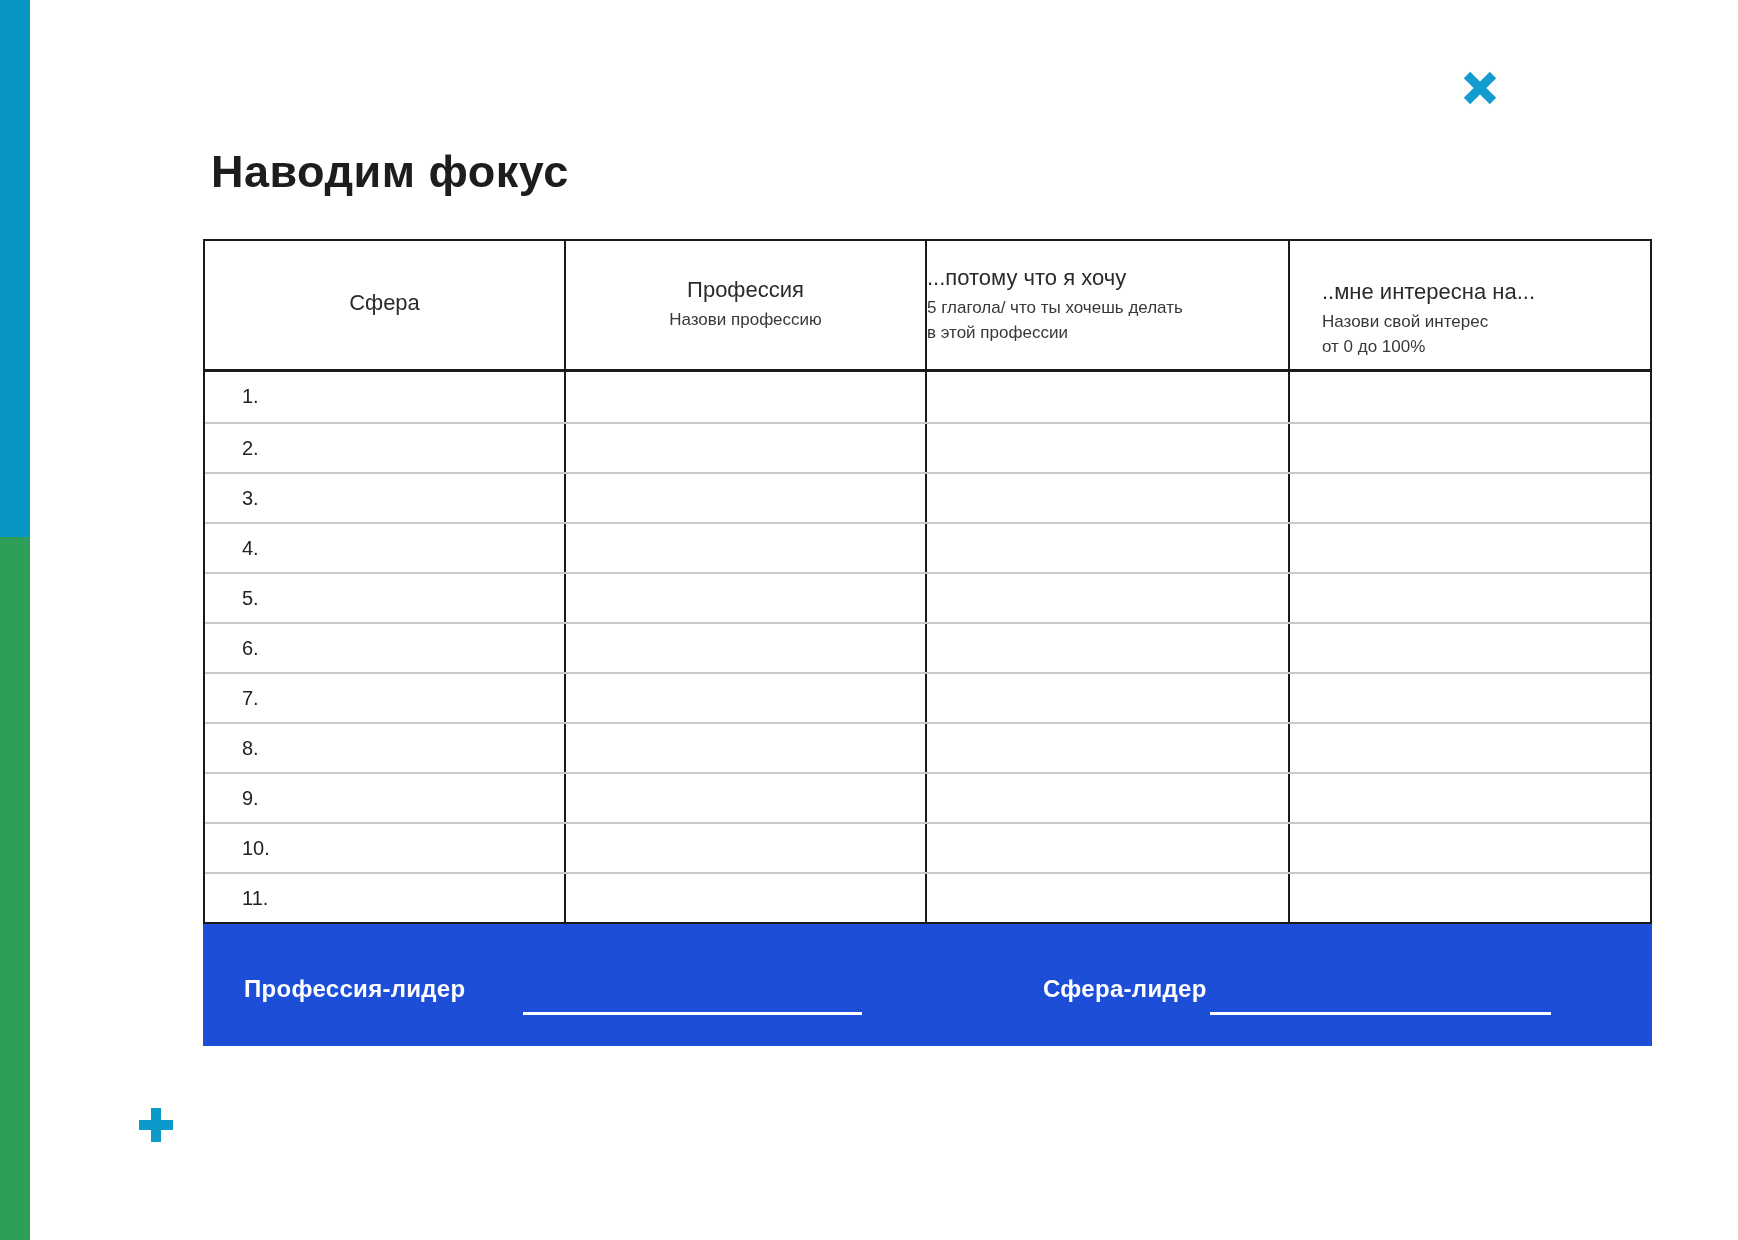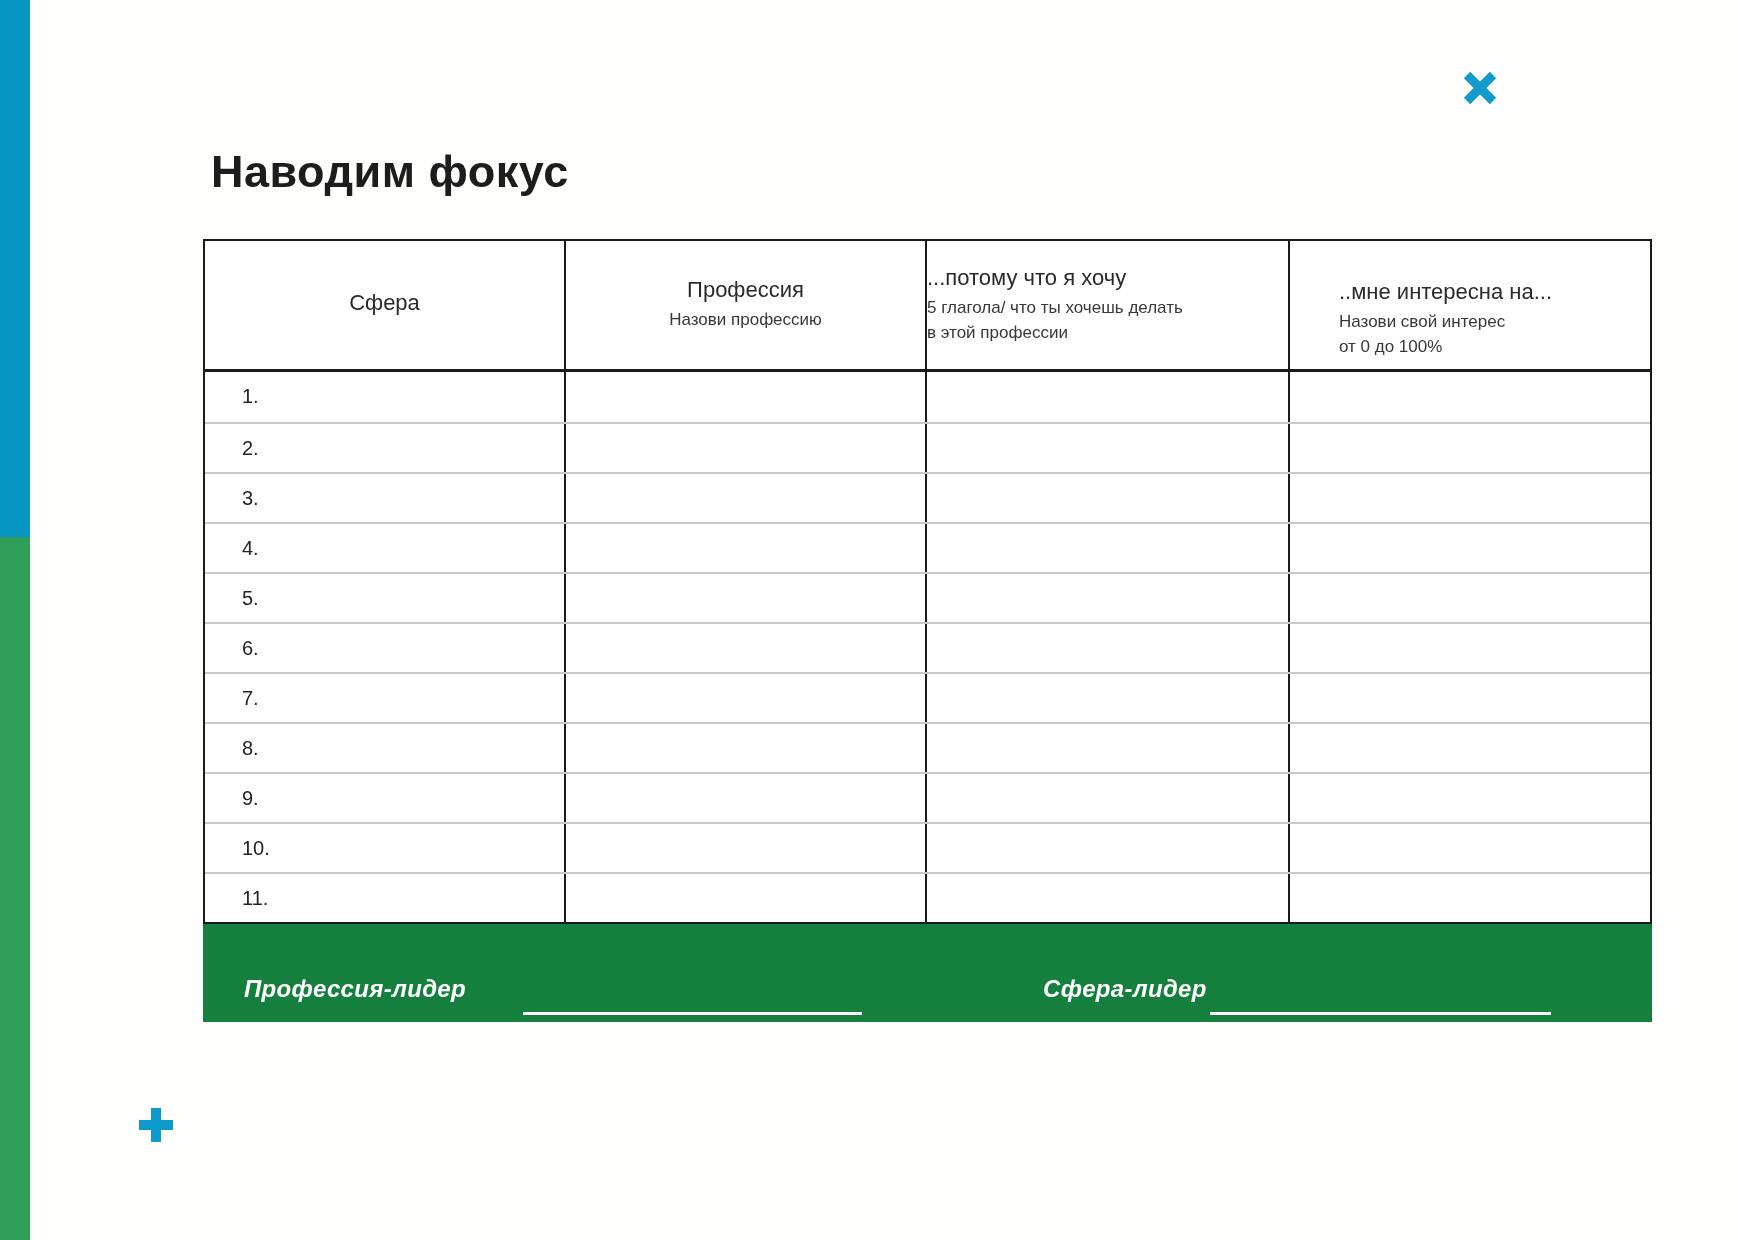--- a/index.html
+++ b/index.html
@@ -34,38 +34,37 @@
     height:131px; box-sizing:border-box; border-bottom:3px solid #1a1a1a;
   }
   .hcell {
     box-sizing:border-box; border-right:2px solid #1a1a1a;
     display:flex; flex-direction:column; justify-content:center; align-items:center;
     text-align:center;
   }
   .hcell:last-child { border-right:none; }
   .hcell.left { align-items:flex-start; text-align:left; }
   .hc3 { padding-right:24px; }
-  .hc4 { padding-left:49px; padding-right:24px;margin-top:29px; }
+  .hc4 { padding-left:32px; padding-right:24px;margin-top:29px; }
   .htitle { font-size:22px; color:#2a2a2a; margin-bottom:5px; }
   .hsub   { font-size:17px; line-height:1.45; color:#383838; }
 
   .trow {
     display:grid; grid-template-columns:361px 361px 363px 1fr;
     height:50px; box-sizing:border-box;
   }
   .trow + .trow { border-top:2px solid #c9c9c9; }
   .cell { box-sizing:border-box; border-right:2px solid #1a1a1a; }
   .cell:last-child { border-right:none; }
   .rownum { display:inline-block; font-size:20px; color:#232323; padding-left:37px; line-height:48px; }
 
   
   .footer {
-    position:absolute; left:203px; top:924px; width:1449px; height:98px;
-    background:#15803d;
-    font-style:italic;
+    position:absolute; left:203px; top:924px; width:1449px; height:122px;
+    background:#1d4ed8;
   }
   .flabel {
     position:absolute; top:53px; font-size:24px; font-weight:800; color:#ffffff;
     line-height:1; letter-spacing:0.3px;
   }
   .flabel1 { left:41px; }
   .flabel2 { left:840px; }
   .fline { position:absolute; top:88px; height:3px; background:#ffffff; }
   .fline1 { left:320px;  width:339px; }
   .fline2 { left:1007px; width:341px; }

